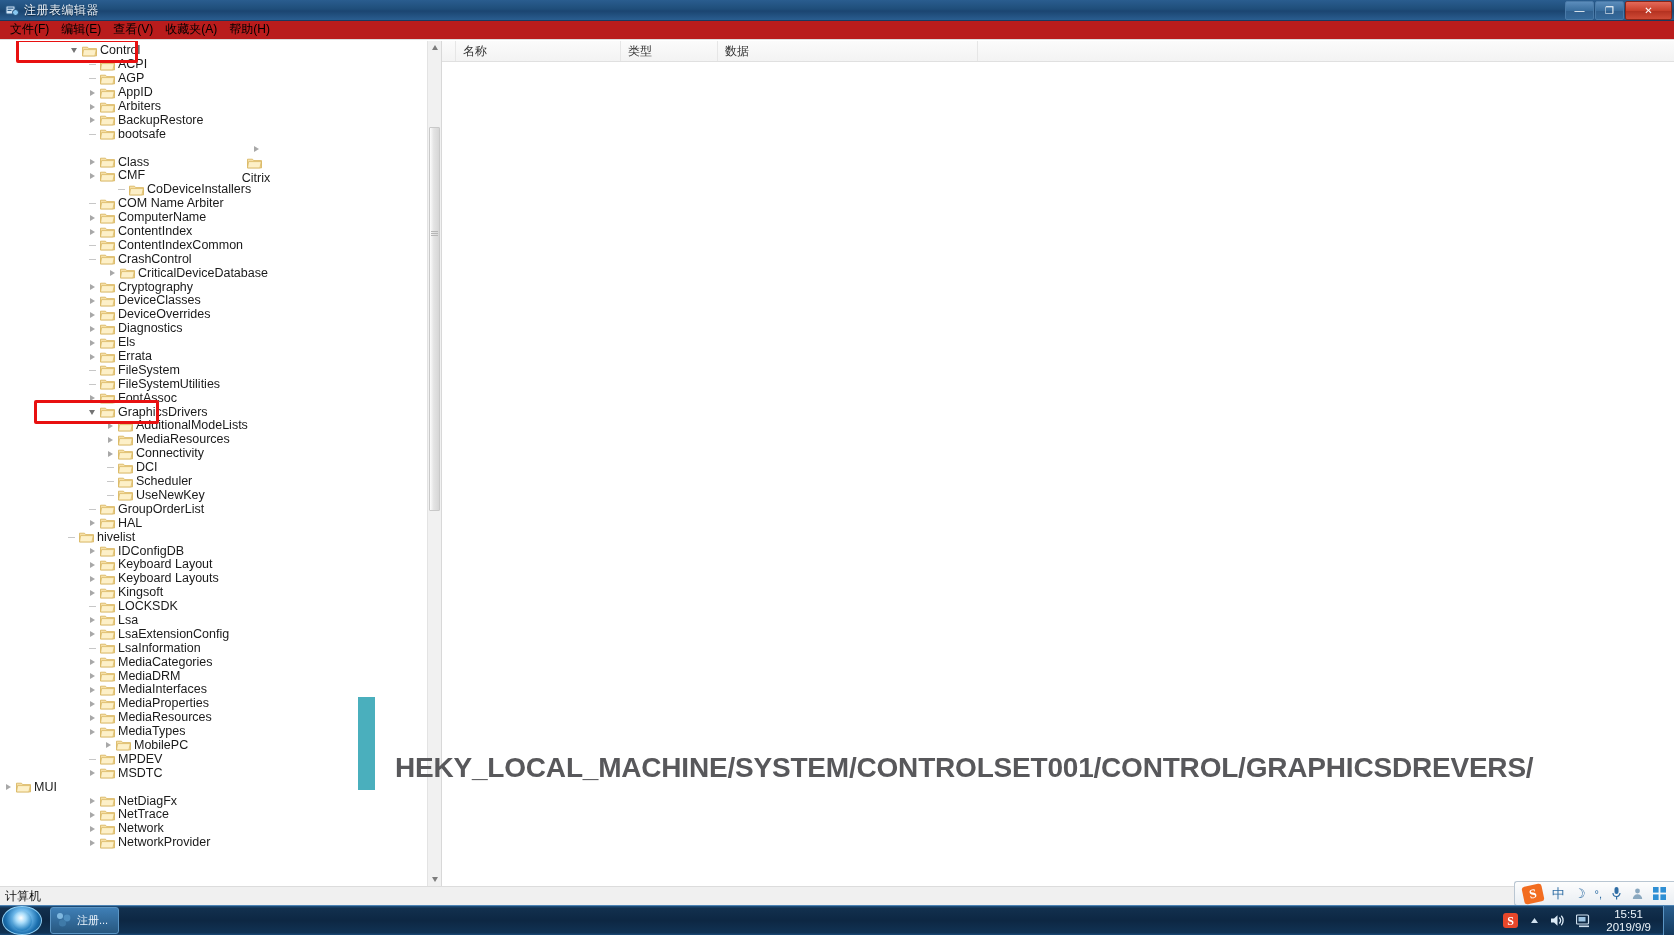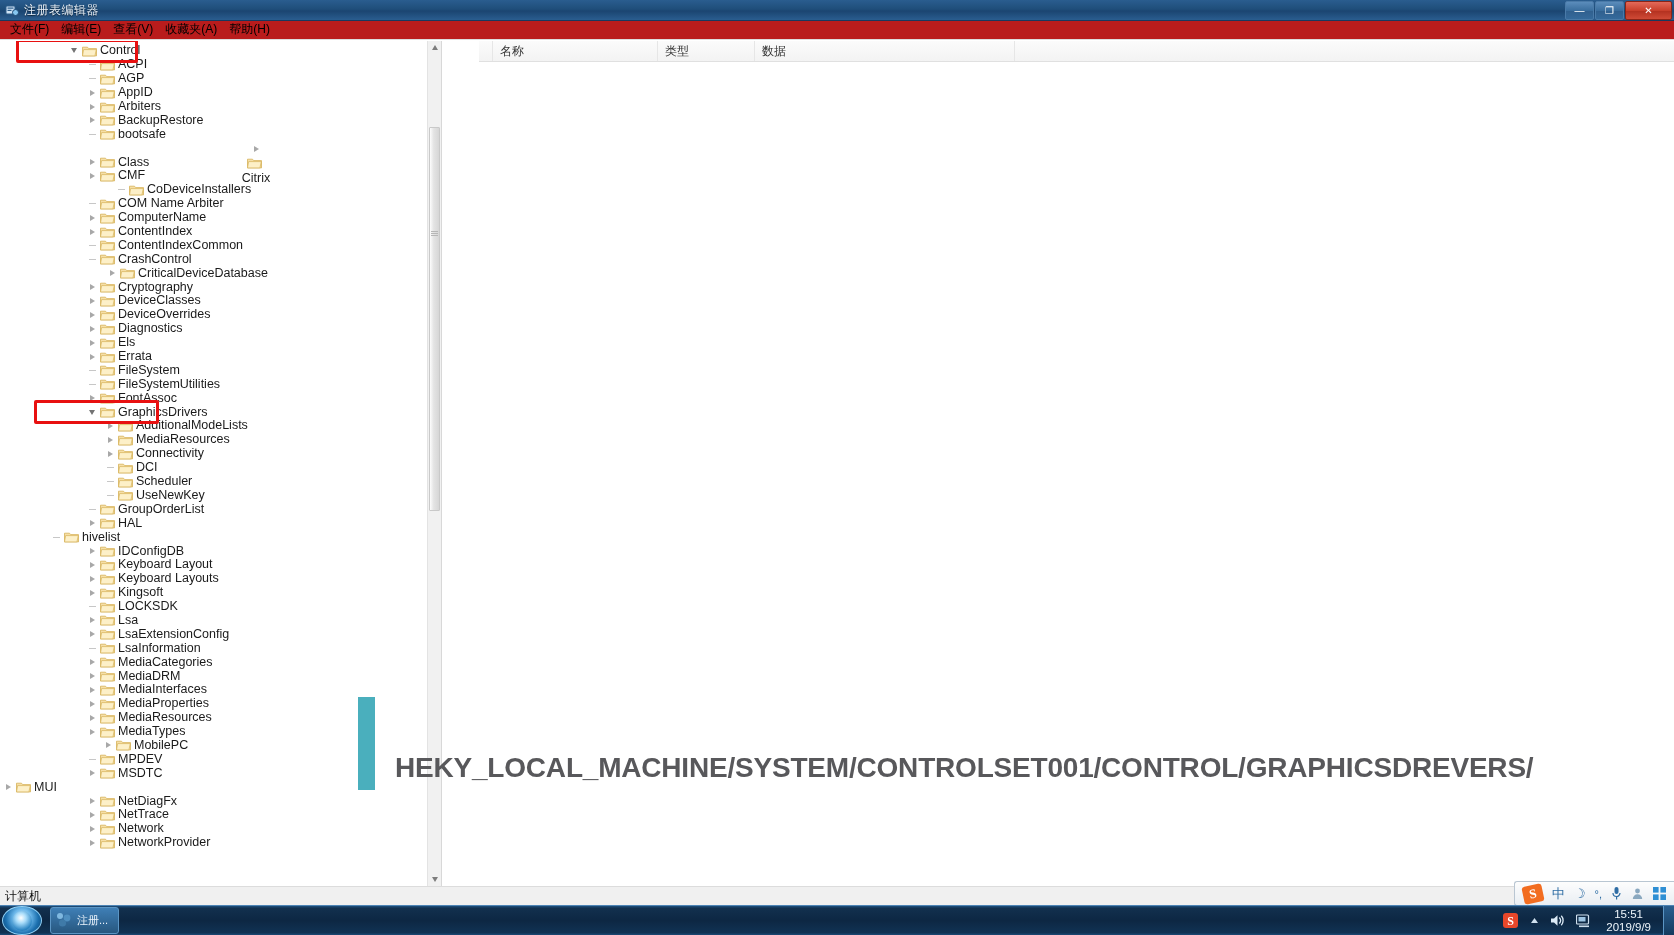--- a/index.html
+++ b/index.html
@@ -211,21 +211,20 @@
     background-size: 100% 2px;
   }
 
   
   #list-pane {
     flex: 1 1 auto;
     display: flex;
     flex-direction: column;
     background: #fff;
     min-width: 0;
-    margin-left: 37px;
   }
   #list-header {
     height: 20px;
     display: flex;
     background: linear-gradient(to bottom,#fbfbfb,#f3f3f3);
     border-bottom: 1px solid #e0e0e0;
     flex: 0 0 auto;
     align-items: stretch;
     font-size: 12px;
     color: #333;
@@ -839,21 +838,21 @@
                 <span class="tri tri-collapsed"></span>
               </span>
               <span class="folder">
                 <svg width="15" height="12" viewBox="0 0 15 12">
                   <path d="M0.5 2.2 h5 l1.2 1.4 h7.8 v7.3 h-14 z" fill="#f6dfa6" stroke="#d6b158" stroke-width="0.8"></path>
                   <path d="M1.6 4.6 h12.7 l-1.4 6.3 h-12.4 z" fill="#fdf0c8" stroke="#d6b158" stroke-width="0.7"></path>
                 </svg>
               </span>
               <span class="tree-label">HAL</span>
             </div>
-            <div class="tree-row" style="padding-left: 48px; align-items: center;">
+            <div class="tree-row" style="padding-left: 63px; align-items: center;">
               <span class="expander">
                 <span class="dash"></span>
               </span>
               <span class="folder">
                 <svg width="15" height="12" viewBox="0 0 15 12">
                   <path d="M0.5 2.2 h5 l1.2 1.4 h7.8 v7.3 h-14 z" fill="#f6dfa6" stroke="#d6b158" stroke-width="0.8"></path>
                   <path d="M1.6 4.6 h12.7 l-1.4 6.3 h-12.4 z" fill="#fdf0c8" stroke="#d6b158" stroke-width="0.7"></path>
                 </svg>
               </span>
               <span class="tree-label">hivelist</span>

